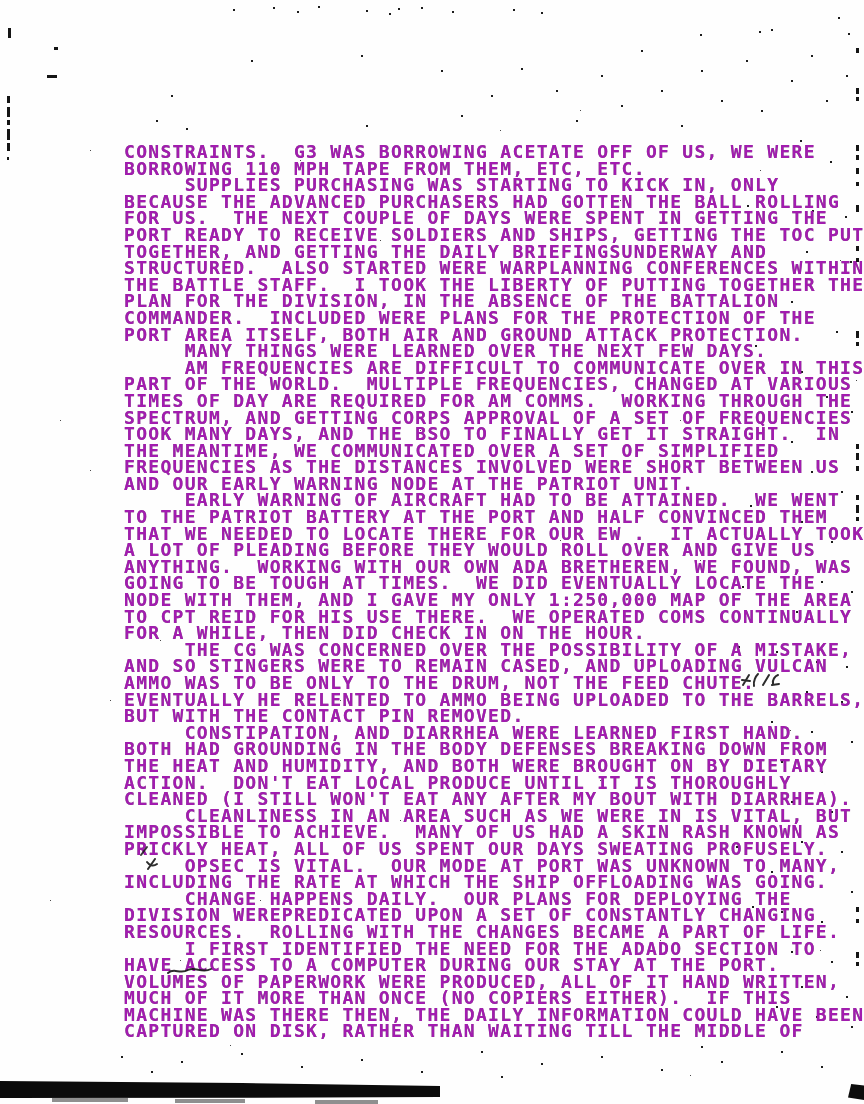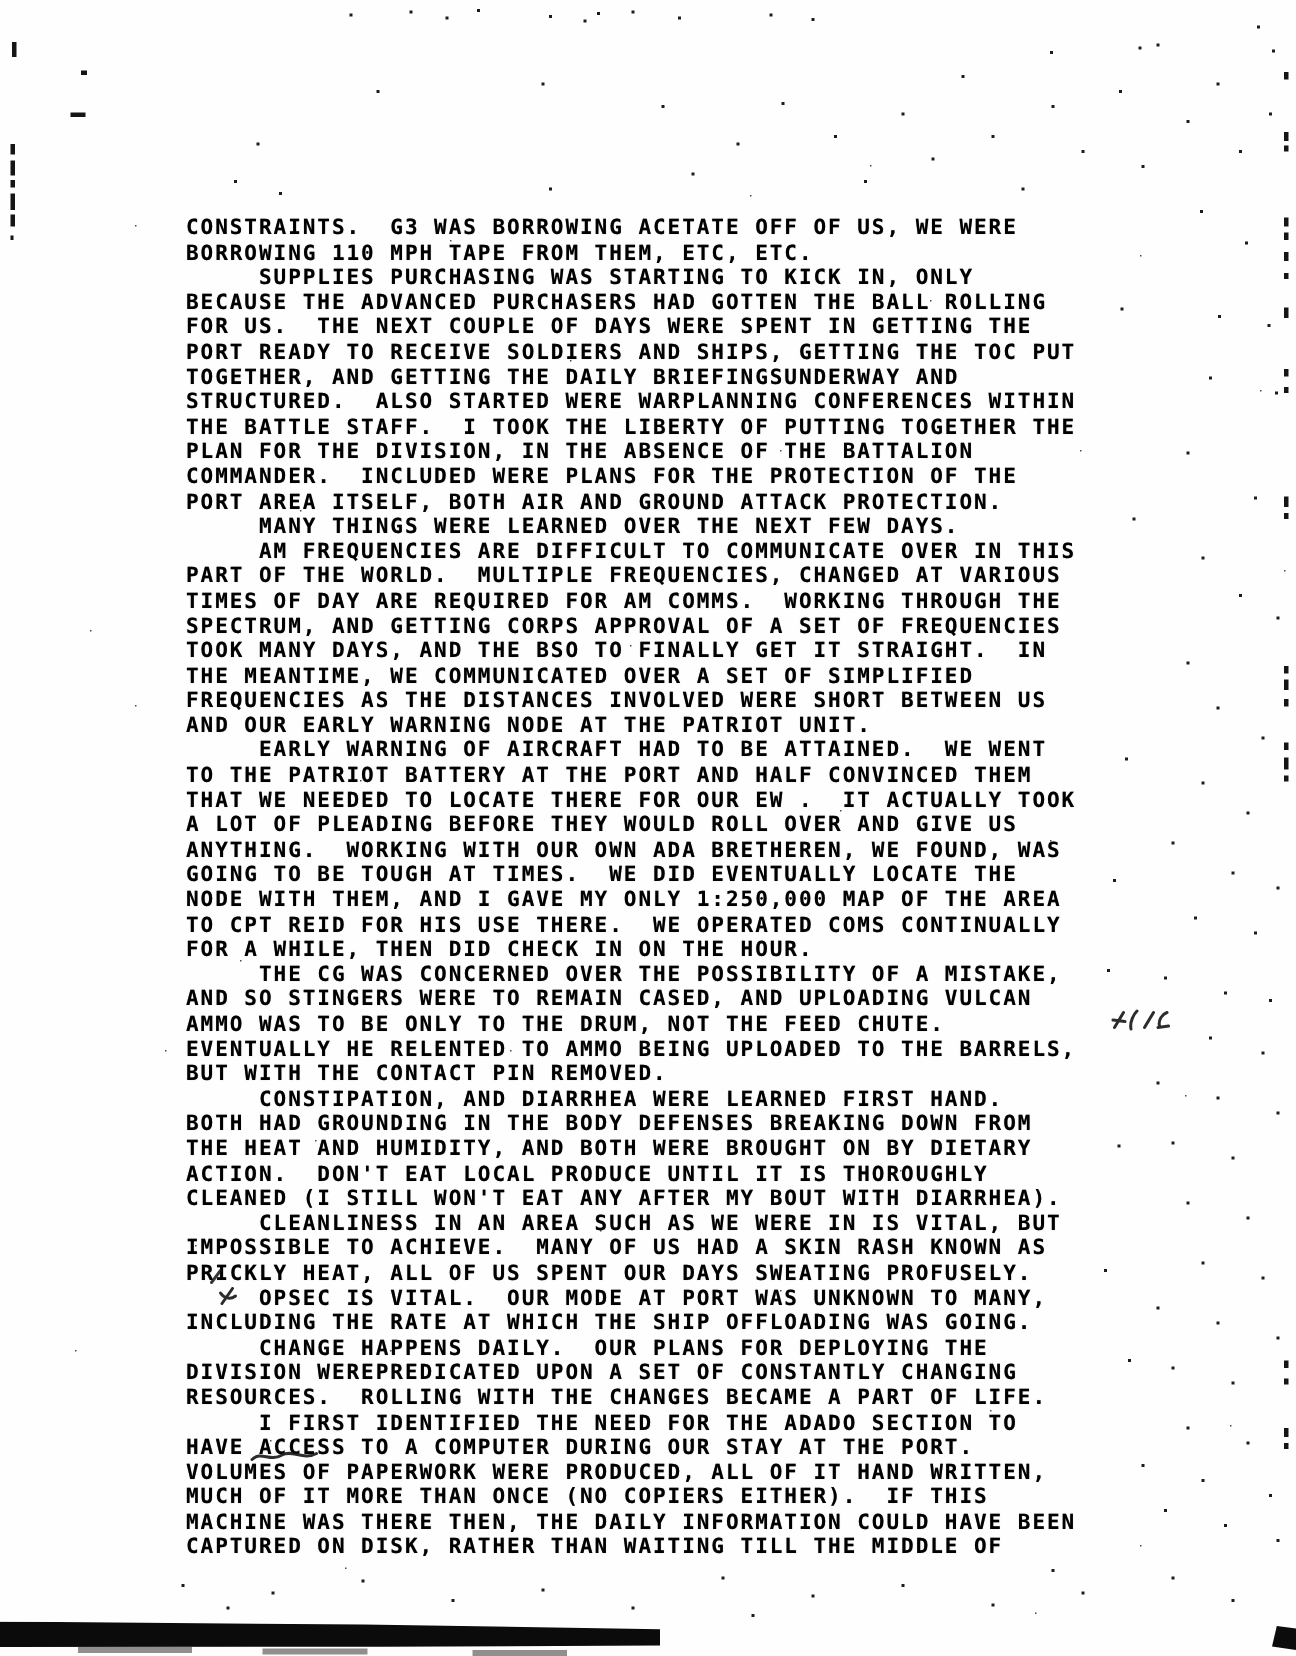--- a/index.html
+++ b/index.html
@@ -11,25 +11,25 @@
     width: 864px; height: 1104px;
     background: #fefefe;
     overflow: hidden;
     font-family: "DejaVu Sans Mono", "Liberation Mono", monospace;
   }
   .doc-text {
     position: absolute;
     left: 124px; top: 144px;
     margin: 0;
     font-family: "DejaVu Sans Mono", "Liberation Mono", monospace;
-    font-size: 14px;
+    font-size: 18px;
     font-weight: bold;
     letter-spacing: 1.3px;
     line-height: 16.6px;
-    color: #000000;
+    color: #a21caf;
     white-space: pre;
     text-shadow: 0 0 0.5px rgba(20,20,20,0.55);
   }
   .speck, .speck2 {
     position: absolute; left: 0; top: 0;
     width: 2px; height: 2px; background: transparent;
     pointer-events: none;
   }
   .speck2 { width: 1px; height: 1px; }
   .speck {

